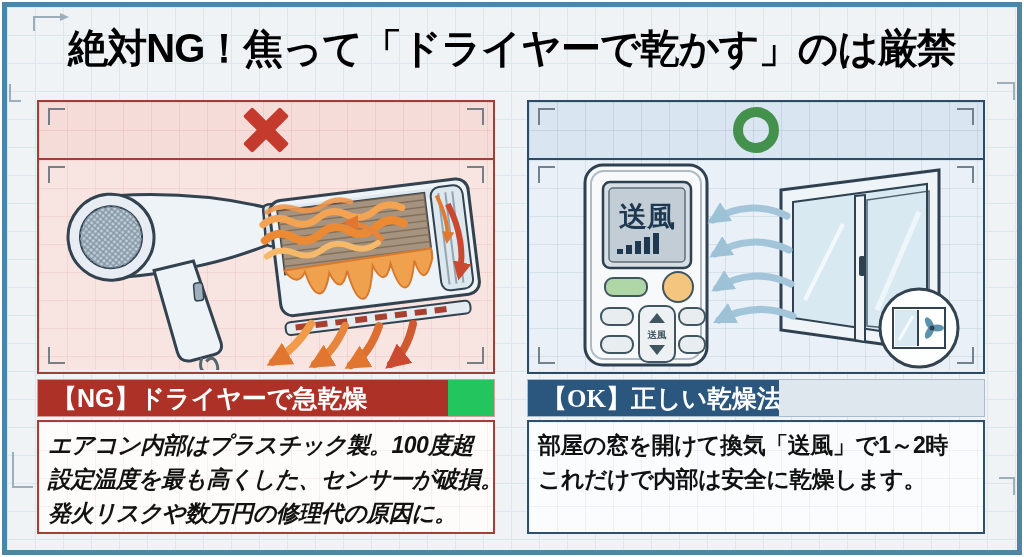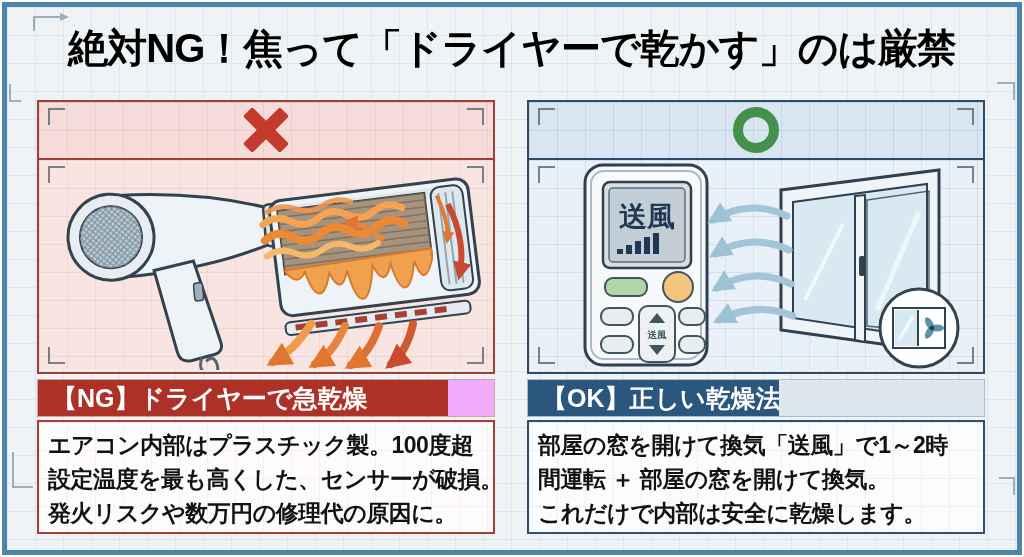--- a/index.html
+++ b/index.html
@@ -71,40 +71,41 @@
   .cross::before { transform:translate(-50%,-50%) rotate(45deg); }
   .cross::after  { transform:translate(-50%,-50%) rotate(-45deg); }
   .ring {
     position:absolute; left:50%; top:50%; transform:translate(-50%,-50%);
     width:26px; height:26px; border:10px solid #44914e; border-radius:50%;
   }
   
   .label-bar {
     position:absolute; top:379px; width:458px; height:38px; box-sizing:border-box;
   }
-  .label-bar.ng { left:37px;  background:#f0abfc; border:1px solid #cfa39c; }
+  .label-bar.ng { left:37px;  background:#22c55e; border:1px solid #cfa39c; }
   .label-bar.ok { left:527px; background:#dee7ee; border:1px solid #a9bccb; }
   .label-inner {
     height:100%; display:flex; align-items:center; padding:0 14px; box-sizing:border-box;
     color:#ffffff; font-size:25px; font-weight:800; letter-spacing:0;
     white-space:nowrap; overflow:hidden;
   }
   .label-bar.ng .label-inner { width:410px; background:#ae3128; }
-  .label-bar.ok .label-inner { width:251px; background:#2b567e; }
+  .label-bar.ok .label-inner { width:251px; background:#2b567e;font-family:Liberation Serif, serif; }
   
   .desc {
     position:absolute; top:420px; width:458px; height:114px; box-sizing:border-box;
     padding:6px 9px; color:#121212; font-size:23px; font-weight:800;
     line-height:34px; letter-spacing:-0.5px; white-space:nowrap; overflow:hidden;
   }
   .desc.ng {
     left:37px; background-color:#fdfcfa; border:2px solid #a04036;
     background-image:linear-gradient(rgba(205,135,125,.10) 1px, transparent 1px),
                      linear-gradient(90deg, rgba(205,135,125,.10) 1px, transparent 1px);
     background-size:28px 28px;
+    font-style:italic;
   }
   .desc.ok {
     left:527px; background-color:#fafcfd; border:2px solid #2f506c;
     background-image:linear-gradient(rgba(120,150,180,.10) 1px, transparent 1px),
                      linear-gradient(90deg, rgba(120,150,180,.10) 1px, transparent 1px);
     background-size:28px 28px;
   }
   .sketch { position:absolute; inset:0; pointer-events:none; }
 </style>
 </head>
@@ -303,16 +304,15 @@
     <div class="label-inner">【OK】正しい乾燥法</div>
   </div>
 
   <div class="desc ng">
     <div>エアコン内部はプラスチック製。100度超</div>
     <div>設定温度を最も高くした、センサーが破損。</div>
     <div>発火リスクや数万円の修理代の原因に。</div>
   </div>
   <div class="desc ok">
     <div>部屋の窓を開けて換気「送風」で1～2時</div>
-    <div>間運転 ＋ 部屋の窓を開けて換気。</div>
     <div>これだけで内部は安全に乾燥します。</div>
   </div>
 </div>
 
 </body></html>

